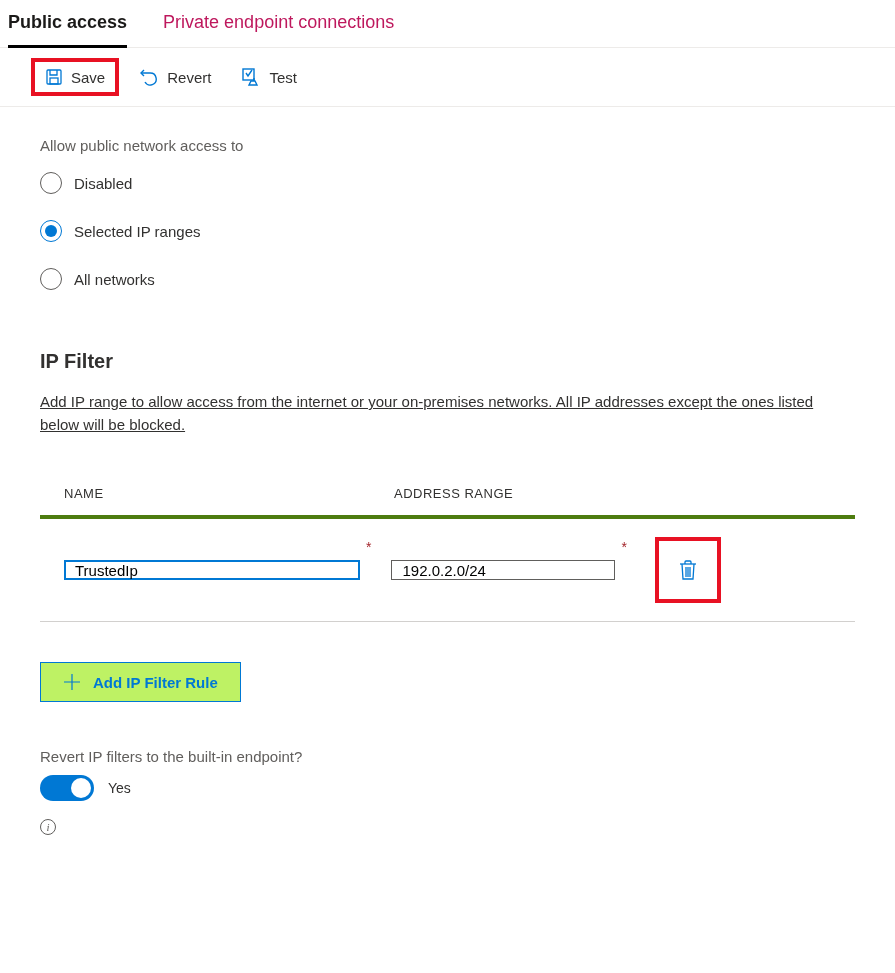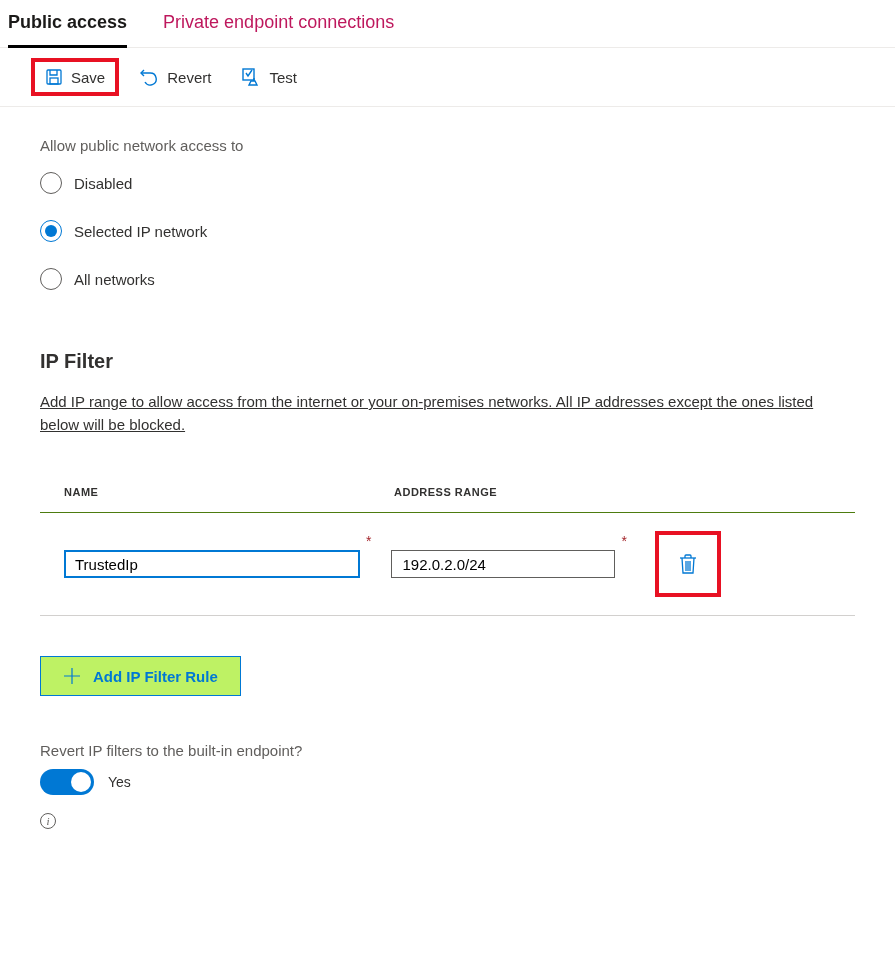--- a/index.html
+++ b/index.html
@@ -85,36 +85,36 @@
   .desc {
     font-size: 15px;
     color: #323130;
     line-height: 1.5;
     margin-bottom: 36px;
     text-decoration: underline;
   }
   .ip-table-header {
     display: flex;
     padding: 14px 24px;
-    font-weight: 700;
-    font-size: 11px;
+    font-weight: 400;
+    font-size: 13px;
     letter-spacing: 0.5px;
-    border-bottom: 1px solid #4d7c0f;
+    border-bottom: 4px solid #4d7c0f;
   }
   .col-name { width: 330px; }
   .col-addr { flex: 1; }
   .ip-row {
     display: flex;
     align-items: center;
     padding: 18px 24px 18px 24px;
     gap: 6px;
     border-bottom: 1px solid #d2d0ce;
   }
   .ip-input {
-    height: 28px;
+    height: 20px;
     border: 1px solid #605e5c;
     padding: 0 10px;
     font-size: 15px;
     font-family: inherit;
     outline: none;
   }
   .ip-input.focused { border-color: #0078d4; border-width: 1px; box-shadow: inset 0 0 0 1px #0078d4; }
   .ip-input.name-col { width: 296px; }
   .req { color: #a4262c; font-size: 14px; margin-right: 14px; align-self: flex-start; padding-top: 2px; }
   .ip-input.addr-col { width: 224px; }
@@ -212,21 +212,21 @@
 
   <div class="radio-group">
     <div class="radio-row">
       <span class="radio-outer"></span>
       <span class="radio-label">Disabled</span>
     </div>
     <div class="radio-row">
       <span class="radio-outer selected">
           <span class="radio-inner"></span>
         </span>
-      <span class="radio-label">Selected IP network</span>
+      <span class="radio-label">Selected IP ranges</span>
     </div>
     <div class="radio-row">
       <span class="radio-outer"></span>
       <span class="radio-label">All networks</span>
     </div>
   </div>
 
   <div class="h2">IP Filter</div>
   <div class="desc">Add IP range to allow access from the internet or your on-premises networks. All IP addresses except the ones listed below will be blocked.</div>
 

